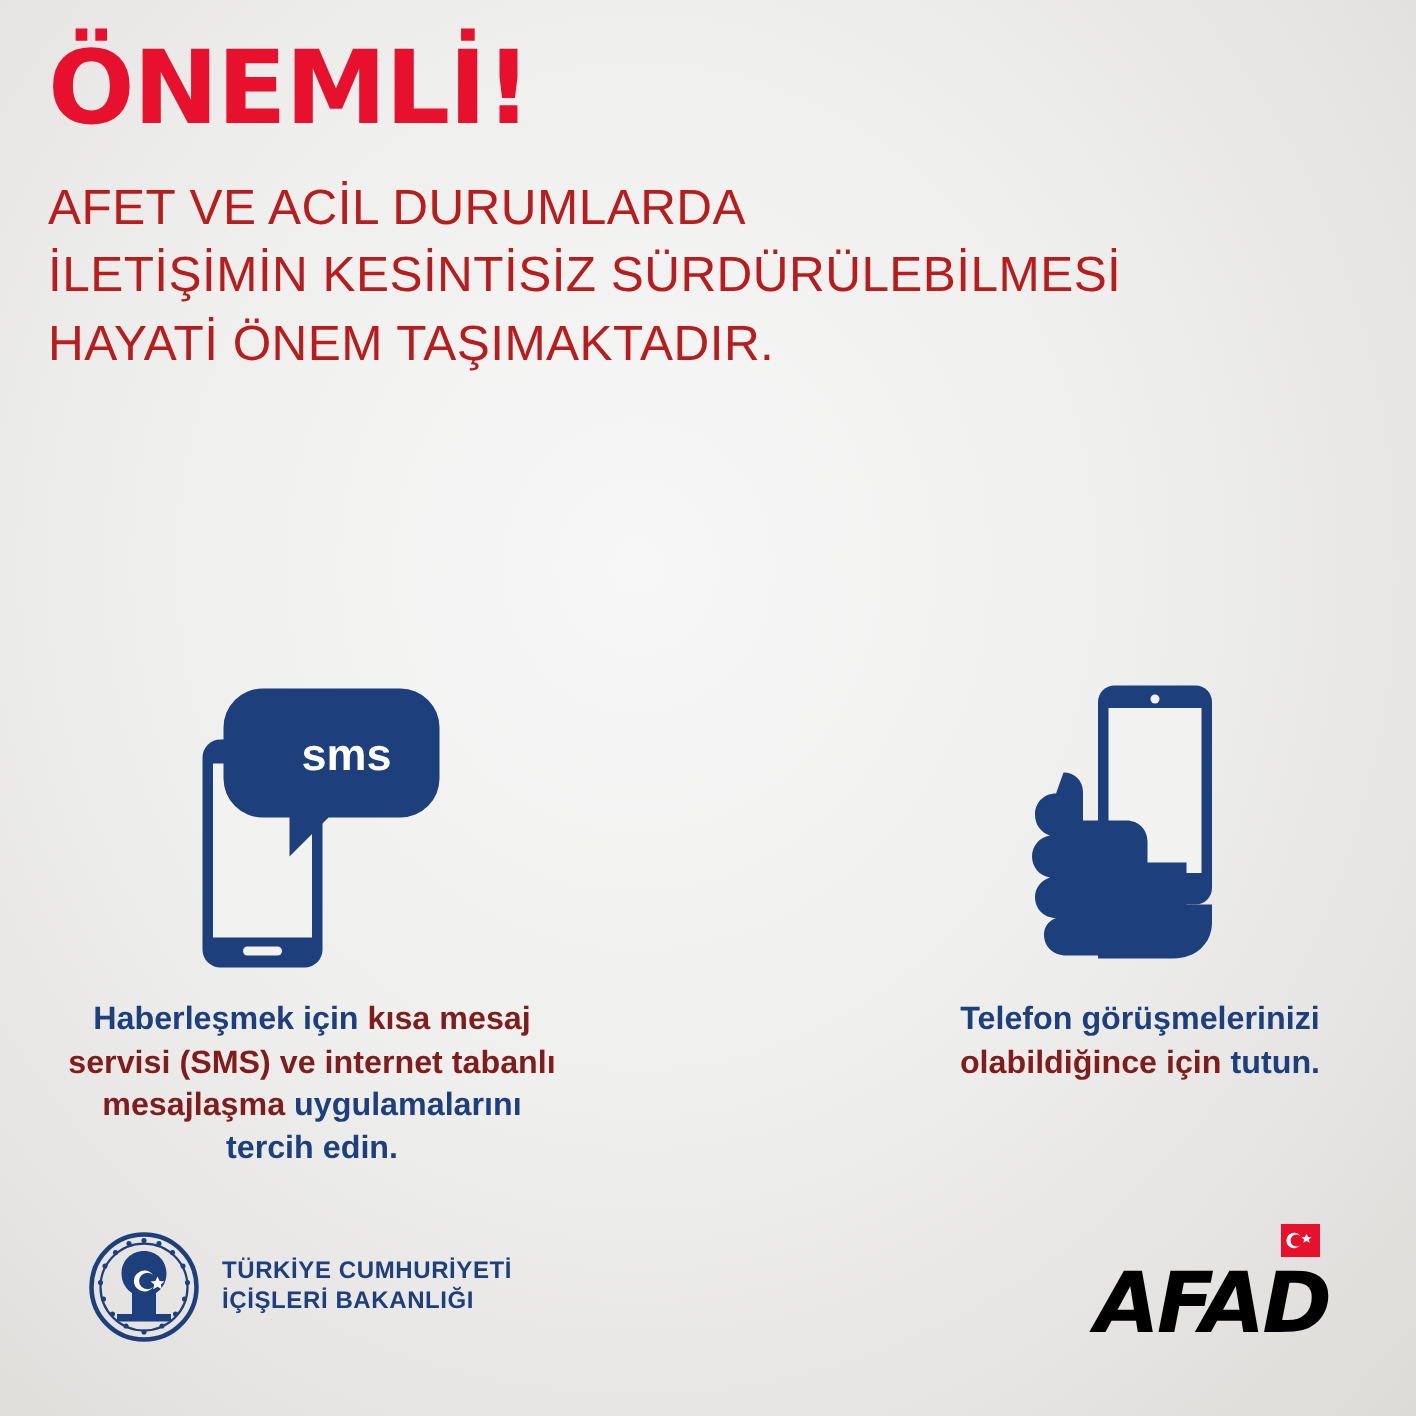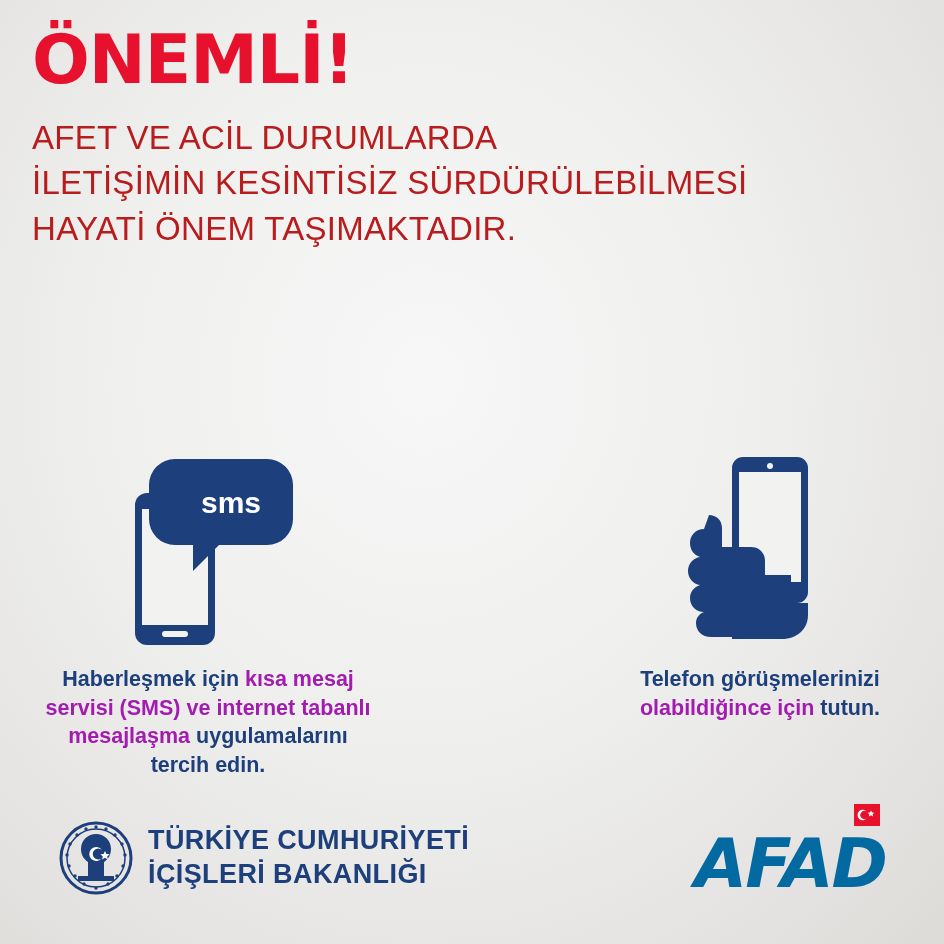--- a/index.html
+++ b/index.html
@@ -45,42 +45,42 @@
 
   .icon-wrap { display: flex; justify-content: center; align-items: flex-end; }
 
   .caption {
     font-size: 21.5px;
     line-height: 1.33;
     color: #1d3f7c;
     font-weight: bold;
     margin-top: 14px;
   }
-  .caption .red { color: #a21caf; }
+  .caption .red { color: #7f1d1d; }
   .caption .plain { color: #1d3f7c; font-weight: bold; }
 
   
   .footer { position: absolute; bottom: 0; left: 0; width: 944px; height: 150px; }
 
   .ministry {
     position: absolute; left: 58px; bottom: 48px;
     display: flex; align-items: center; gap: 14px;
   }
   .ministry-text {
     color: #1d3f7c;
-    font-size: 27px;
+    font-size: 16px;
     font-weight: bold;
     line-height: 1.25;
     letter-spacing: 0.4px;
   }
 
   .afad { position: absolute; right: 58px; bottom: 46px; }
   .afad-word {
-    color: #0369a1;
-    font-size: 68px;
+    color: #000000;
+    font-size: 56px;
     font-weight: bold;
     font-style: italic;
     letter-spacing: -2px;
     font-family: "DejaVu Sans", sans-serif;
     line-height: 1;
     text-align: center;
   }
 </style>
 </head>
 <body>

